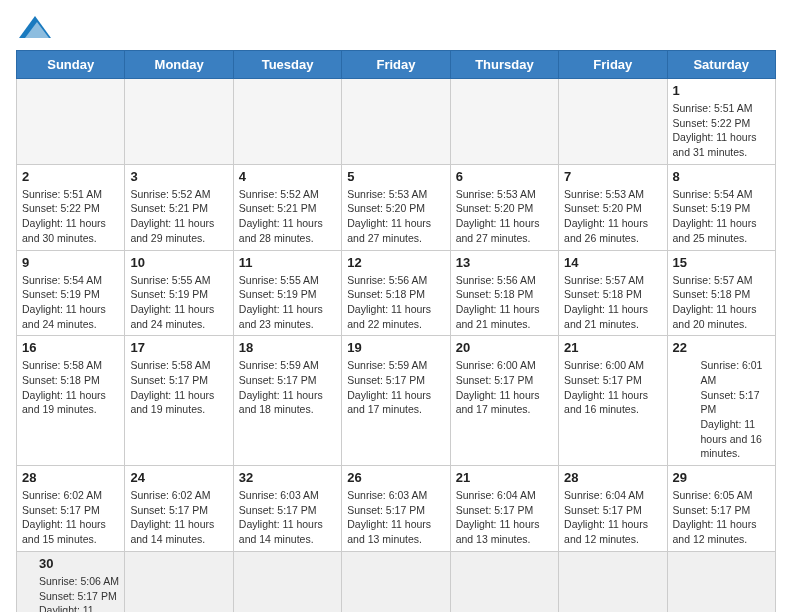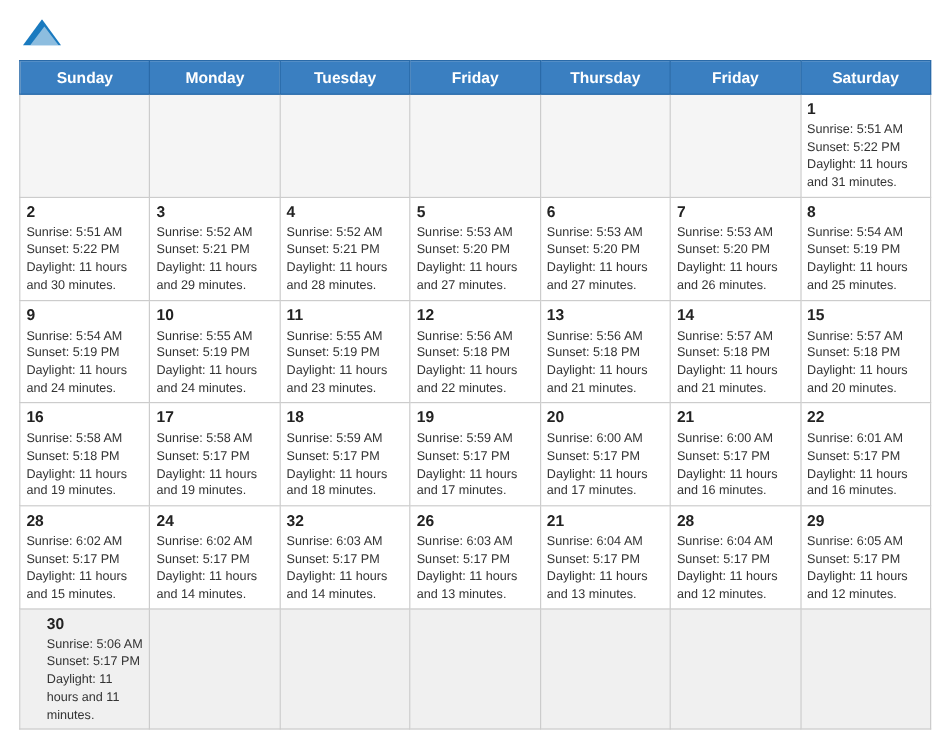--- a/index.html
+++ b/index.html
@@ -253,21 +253,21 @@
 Daylight: 11 hours and 17 minutes.</div>
         </td>
         <td>
           <div class="day-number">21</div>
           <div class="day-info" style="white-space: pre-line;">Sunrise: 6:00 AM
 Sunset: 5:17 PM
 Daylight: 11 hours and 16 minutes.</div>
         </td>
         <td>
           <div class="day-number">22</div>
-          <div class="day-info" style="white-space: pre-line;">Sunrise: 6:01 AM
+          <div class="day-info" style="white-space: pre-line; margin-left: 28px;">Sunrise: 6:01 AM
 Sunset: 5:17 PM
 Daylight: 11 hours and 16 minutes.</div>
         </td>
       </tr>
       <tr>
         <td>
           <div class="day-number">28</div>
           <div class="day-info" style="white-space: pre-line;">Sunrise: 6:02 AM
 Sunset: 5:17 PM
 Daylight: 11 hours and 15 minutes.</div>

